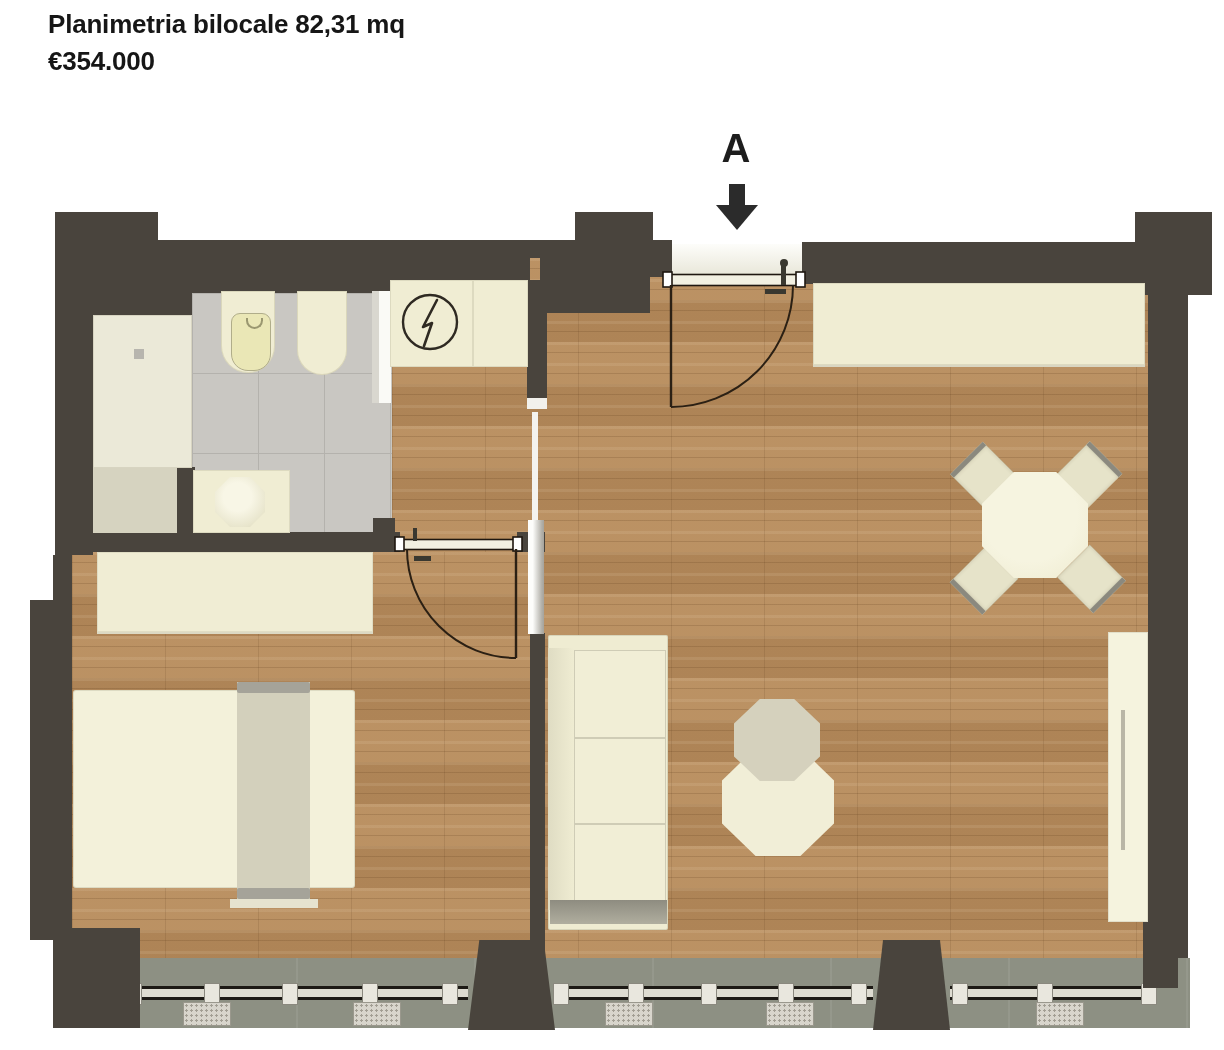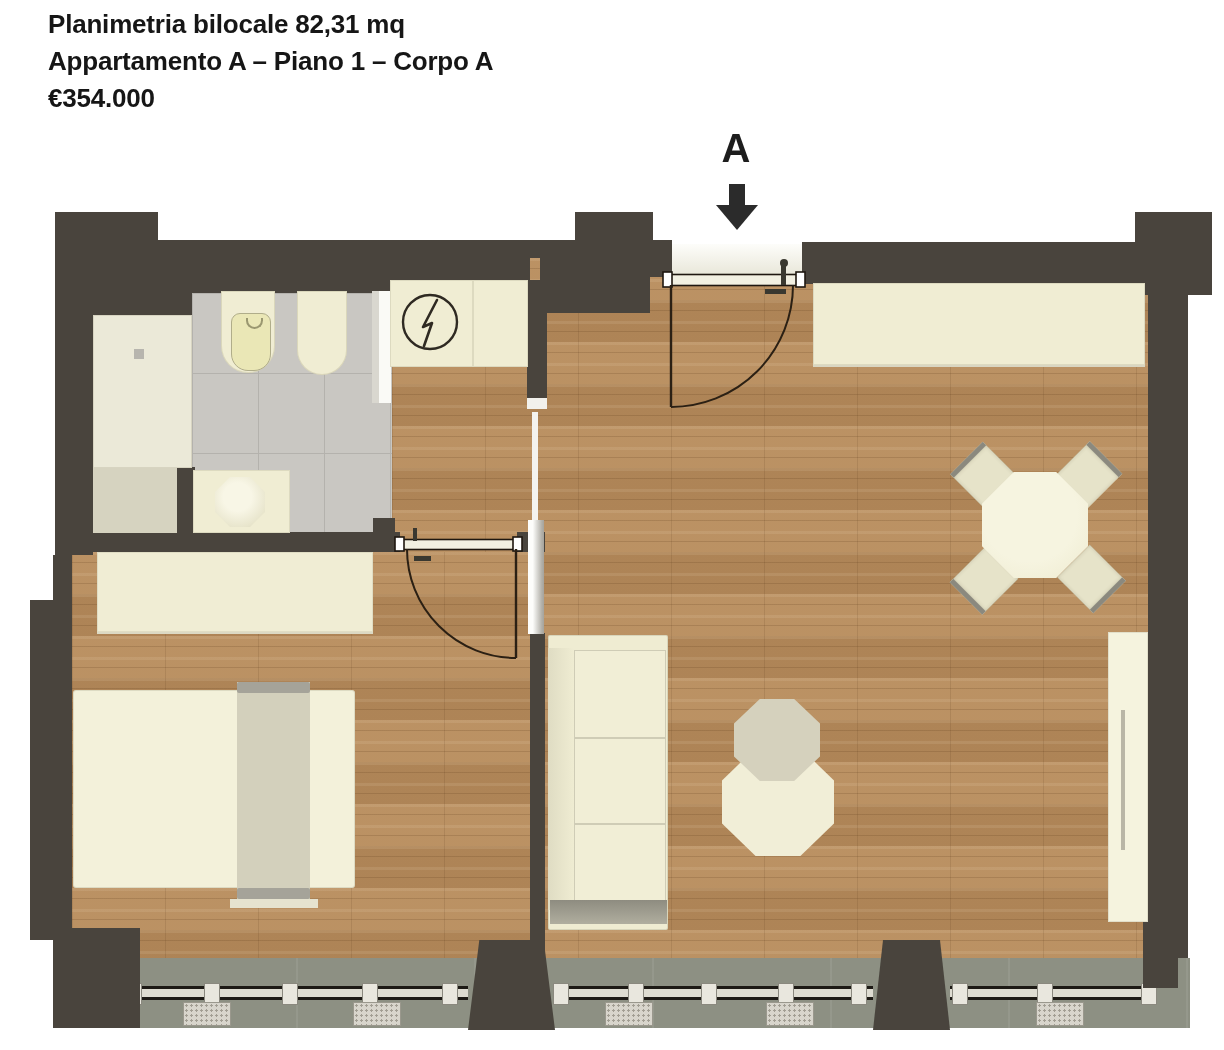--- a/index.html
+++ b/index.html
@@ -42,21 +42,20 @@
   .slidewhite{background:linear-gradient(90deg,#d9d7cf 0 38%,#fafaf6 38%);}
   .panel{background:linear-gradient(90deg,#fdfdfb 0 30%,#b3b1aa 85%,#a5a39c);}
 </style>
 </head>
 <body>
 
 <div class="stage">
 
   <div class="abs hdr">
     <div>Planimetria bilocale 82,31 mq</div>
-    <div>Appartamento A – Piano 1 – Corpo A</div>
     <div>€354.000</div>
   </div>
 
   <div class="abs amark">A</div>
   <div class="abs arr-shaft"></div>
   <div class="abs arr-head"></div>
 
   <div class="abs wood" style="left:392px;top:258px;width:756px;height:700px;"></div>
   <div class="abs wood" style="left:72px;top:552px;width:458px;height:406px;"></div>
   <div class="abs tilefloor" style="left:192px;top:293px;width:200px;height:242px;"></div>

